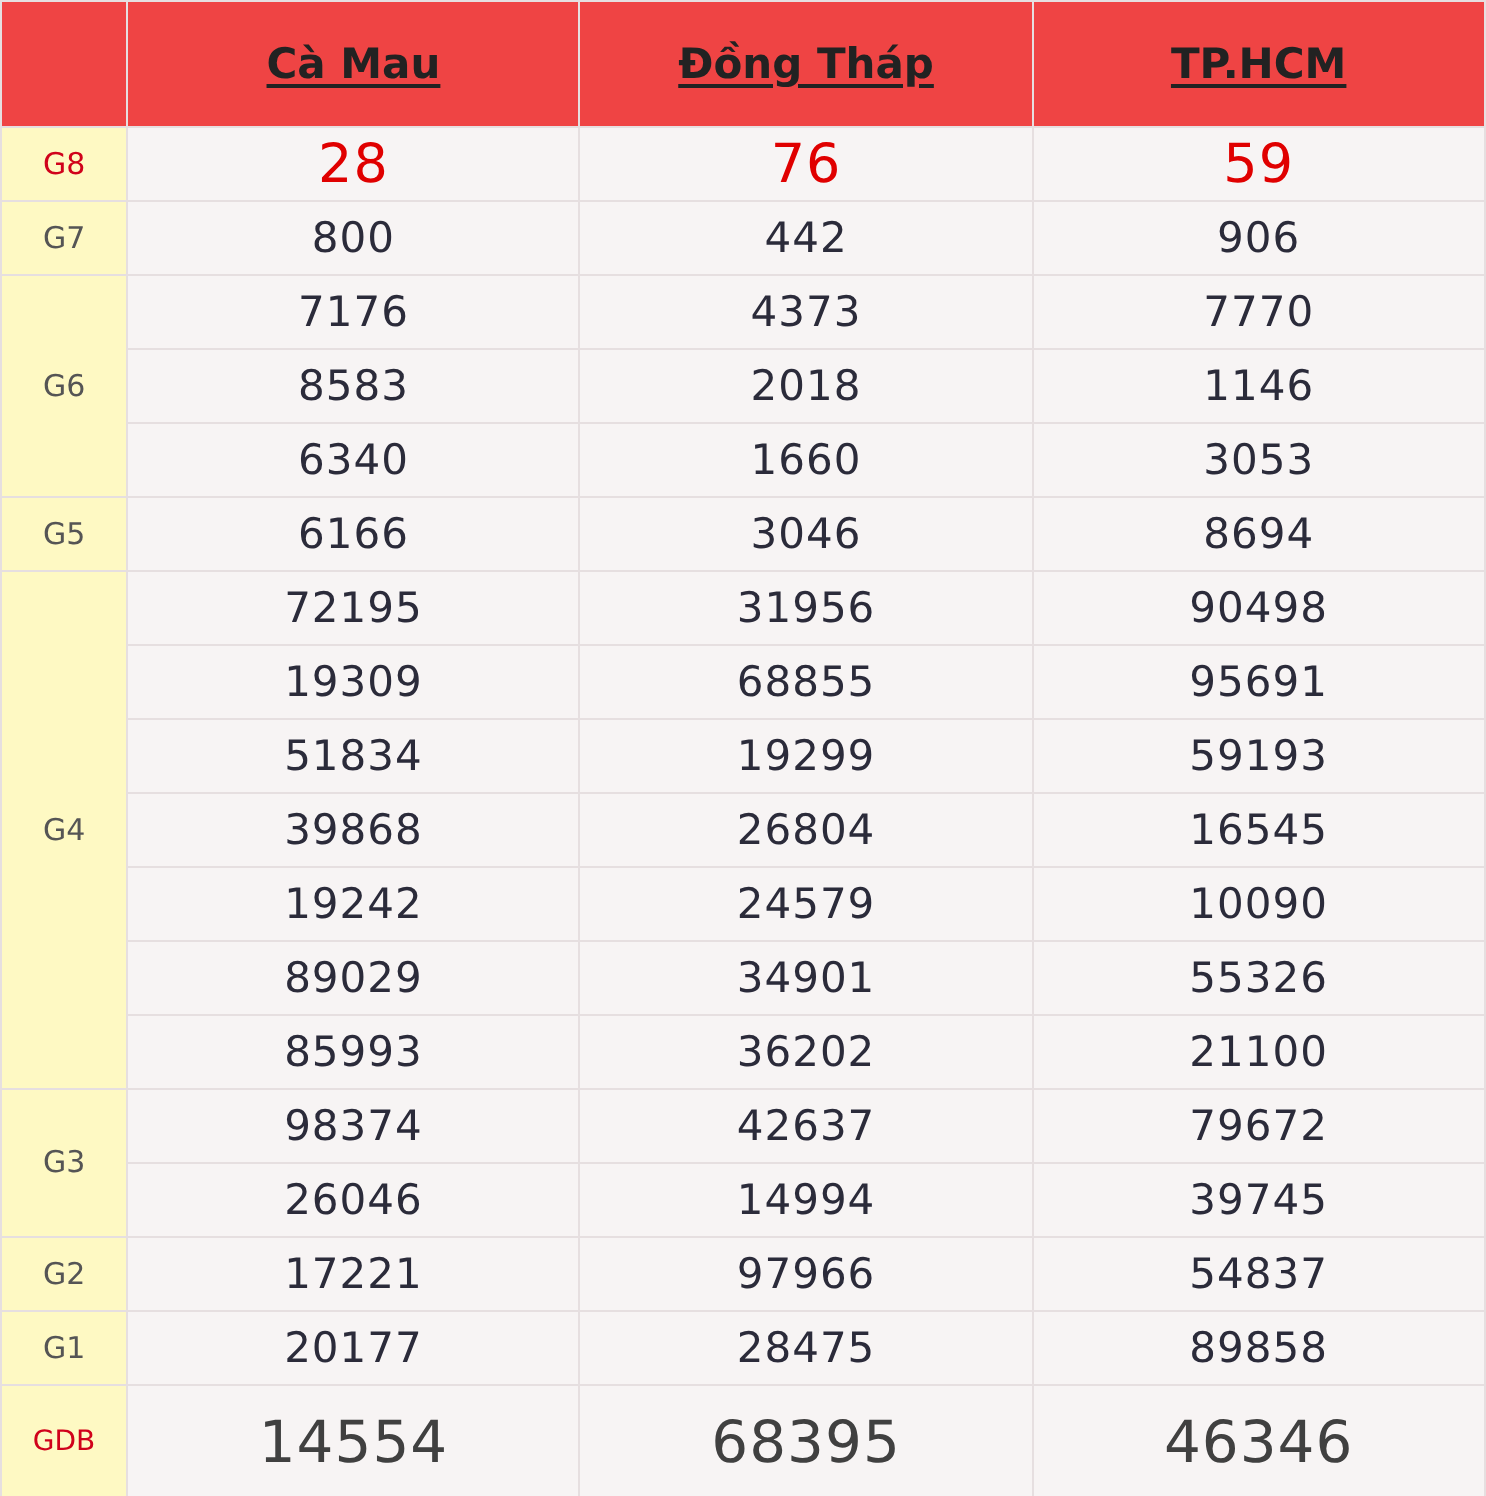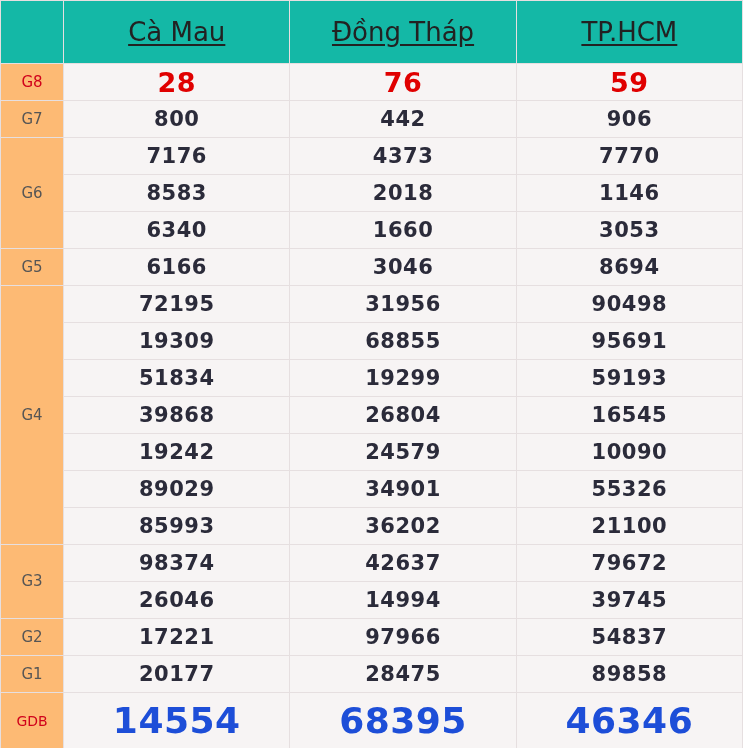--- a/index.html
+++ b/index.html
@@ -25,62 +25,62 @@
   #lottery-table th, #lottery-table td {
     border: 1px solid #e6dfe0;
     padding: 0;
     text-align: center;
     vertical-align: middle;
   }
 
   thead th {
     border-top: none;
     height: 62px;
-    font-size: 26px;
-    font-weight: normal;
+    font-size: 21px;
+    font-weight: bold;
     color: #222222;
-    background: #14b8a6;
+    background: #ef4444;
   }
   thead th.corner { border-left: none; }
   thead th.last { border-right: none; }
   thead th span.prov {
     text-decoration: underline;
     text-underline-offset: 3px;
   }
 
   tbody tr td { background: #f7f4f4; }
   tbody tr td.lbl {
     width: 63px;
     font-size: 15px;
     color: #555555;
-    background: #fdba74;
+    background: #fef9c3;
     border-left: none;
     text-align: center;
   }
   tbody tr td.num {
     font-size: 21px;
-    font-weight: bold;
+    font-weight: normal;
     color: #2b2b3a;
     letter-spacing: 0.5px;
   }
   tbody tr td.num.last { border-right: none; }
 
   
   tr.r-g8 td { height: 54px; }
   tr.r-single td { height: 36px; }
   tr.r-multi td { height: 36px; }
   tr.r-gdb td { height: 56px; margin-top: 18px; }
 
   
   tr.r-g8 td.lbl { color: #d0021b; font-size: 15px; }
   tr.r-g8 td.num { color: #e00000; font-size: 27px; }
 
   
   tr.r-gdb td.lbl { color: #d0021b; font-size: 14px; }
-  tr.r-gdb td.num { color: #1d4ed8; font-size: 36px; }
+  tr.r-gdb td.num { color: #404040; font-size: 29px; }
   tr.r-gdb td { border-bottom: none; }
 
   
   td.lbl-group {
     vertical-align: top;
     padding-top: 8px;
     font-size: 15px;
     color: #555555;
   }
   .cellwrap { display: block; line-height: 1; }

